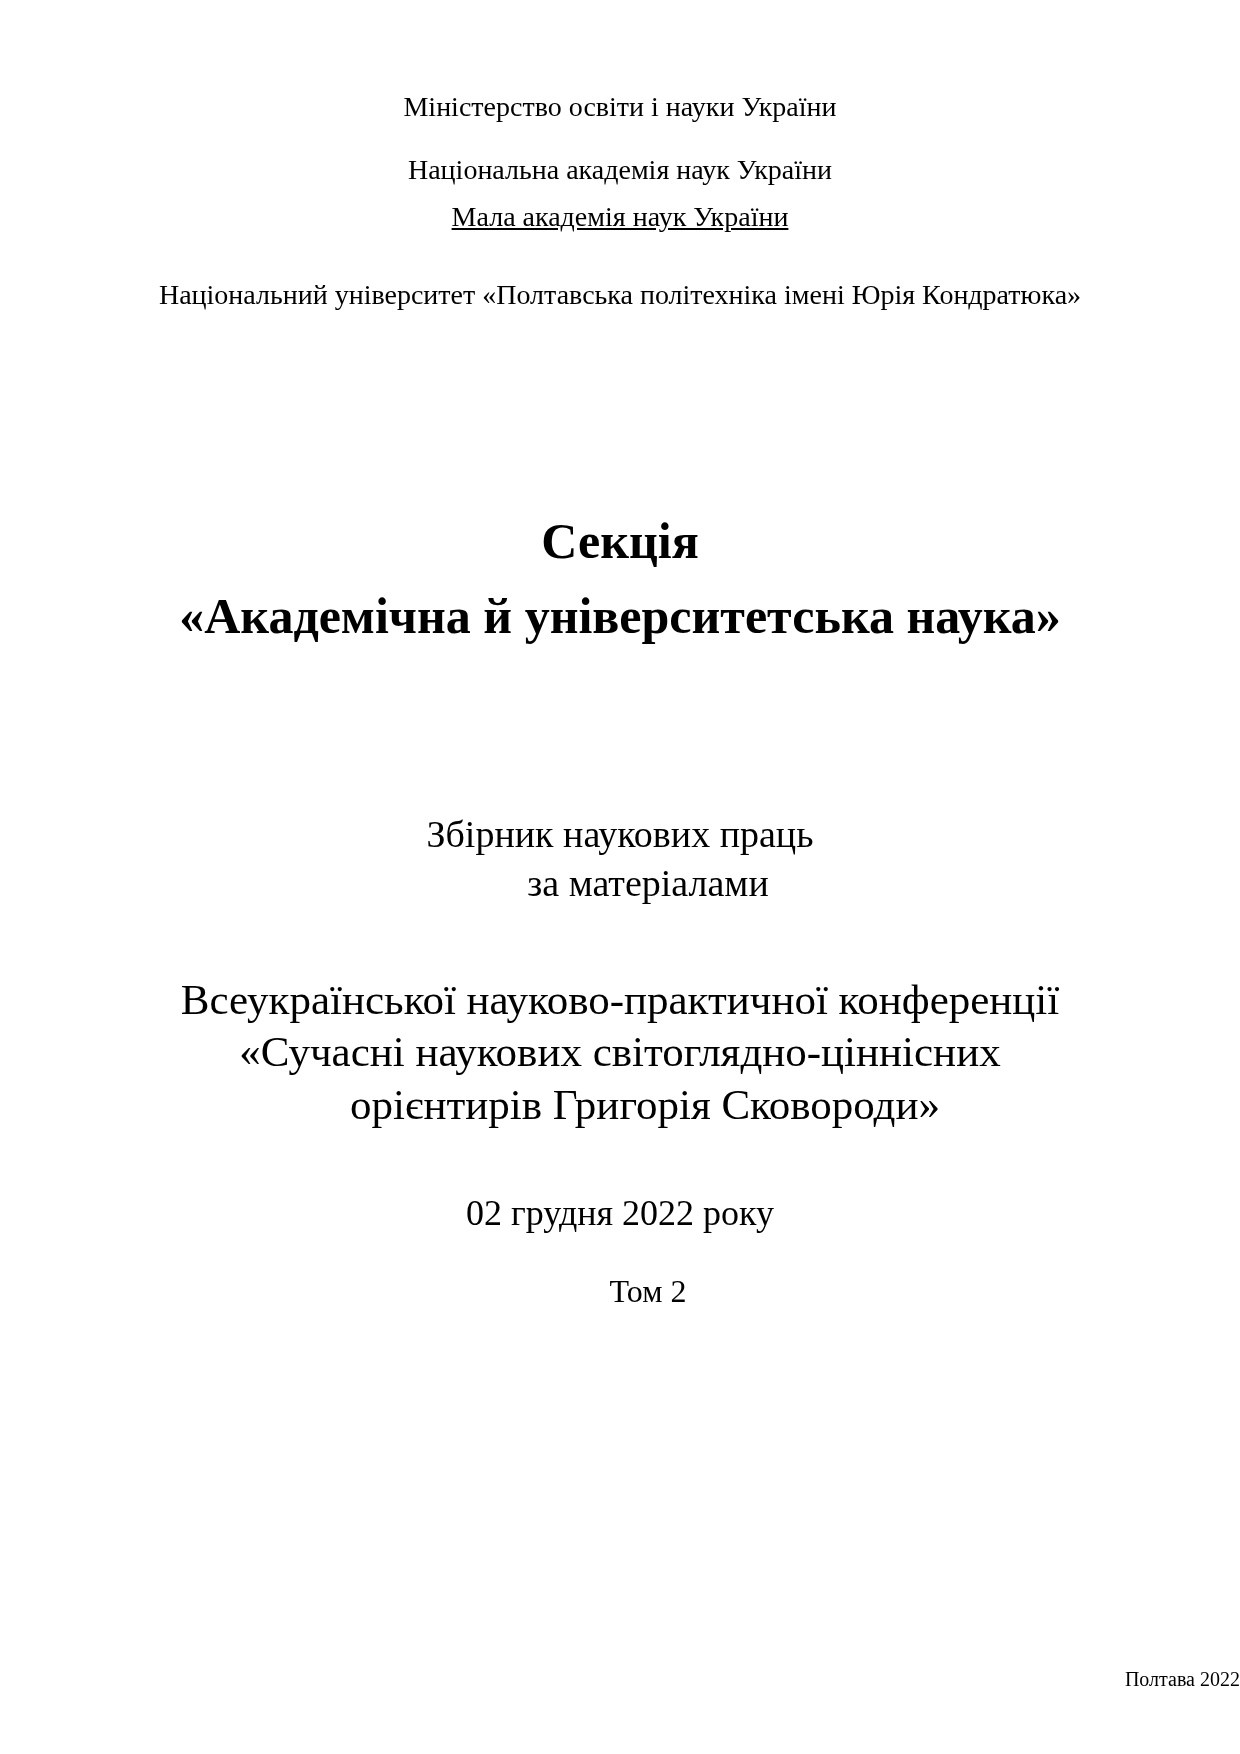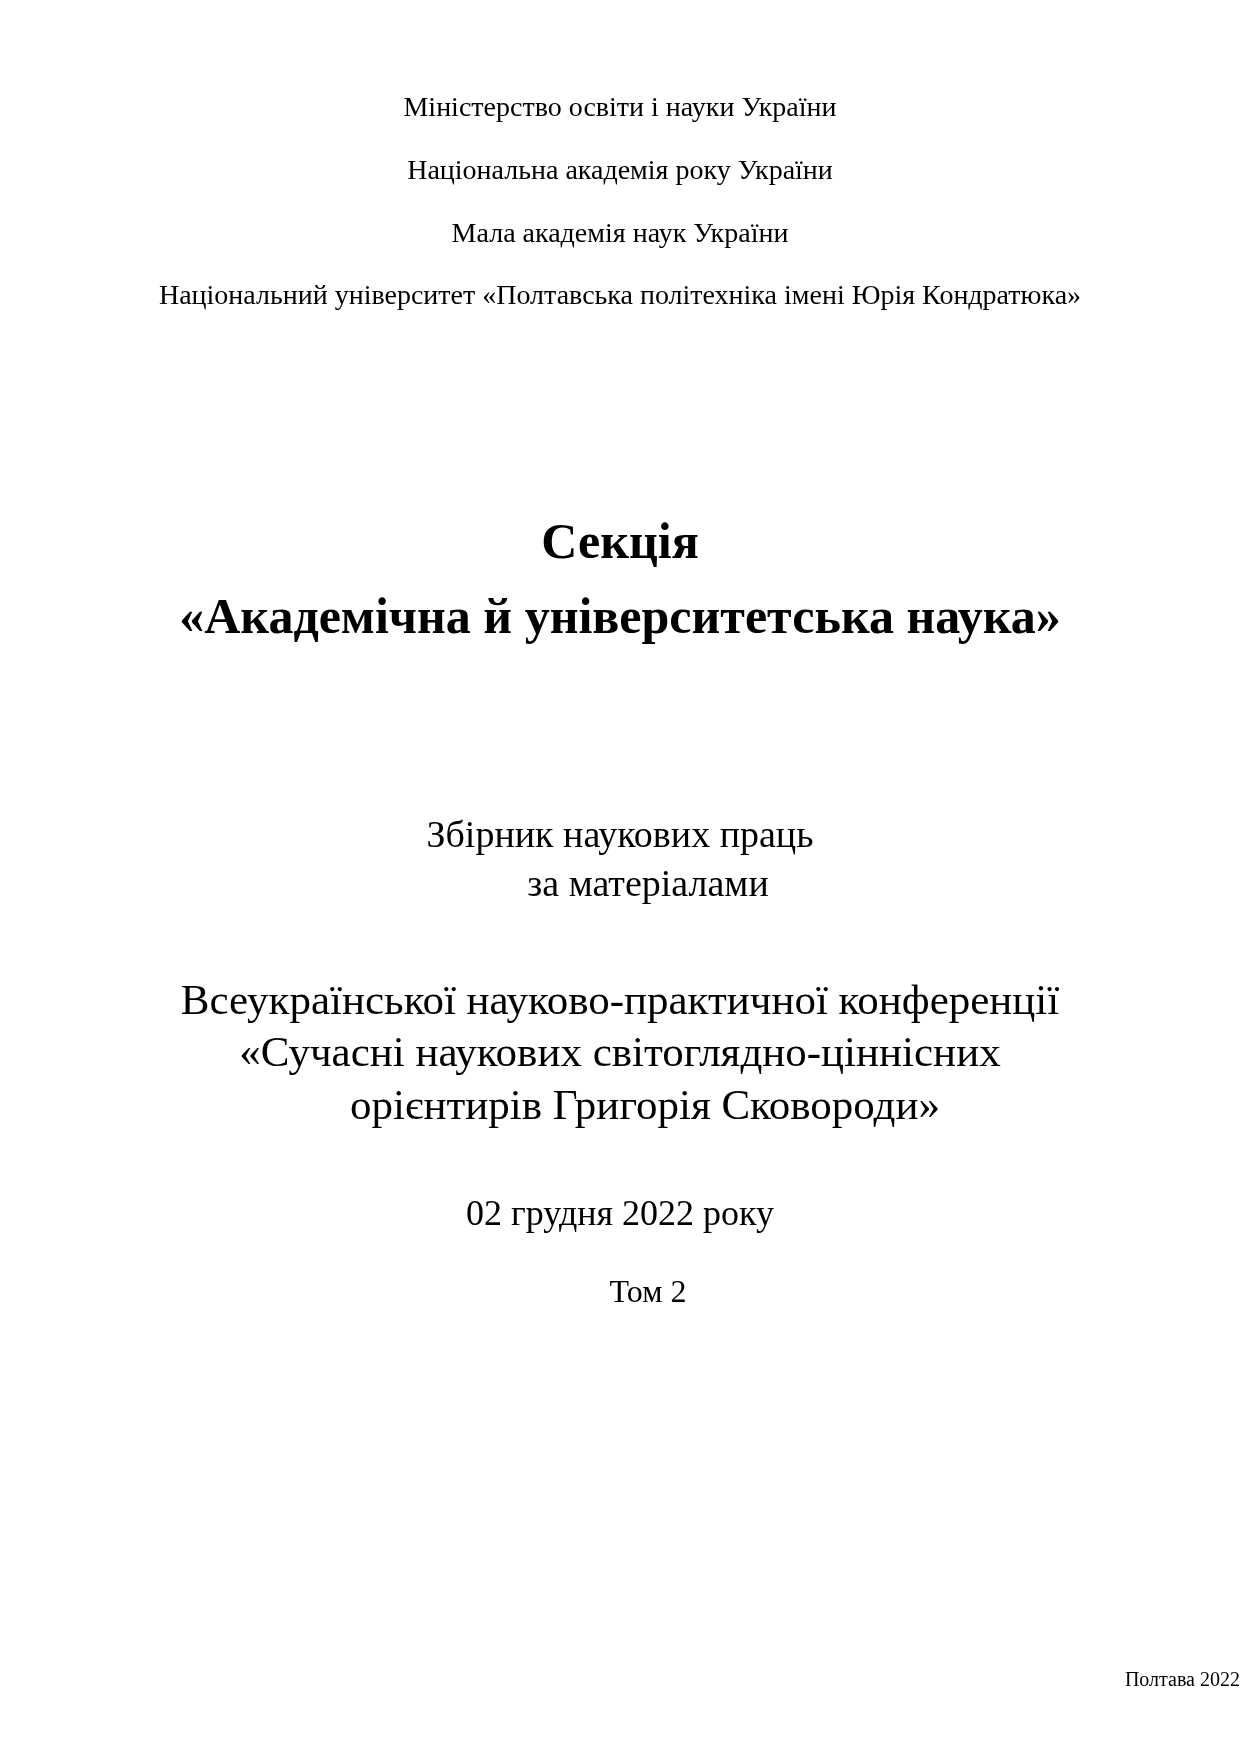--- a/index.html
+++ b/index.html
@@ -21,21 +21,21 @@
     position: absolute;
     left: 0;
     width: 100%;
     text-align: center;
     white-space: nowrap;
     color: #000000;
   }
   .inst   { font-size: 28px; line-height: 34px; }
   .inst-1 { top: 90px; }
   .inst-2 { top: 153px; }
-  .inst-3 { top: 216px; }
+  .inst-3 { top: 200px; text-decoration: underline; }
   .inst-4 { top: 278px; }
 
   .section-title { font-size: 50px; line-height: 58px; font-weight: 700; }
   .section-line-1 { top: 512px; }
   .section-line-2 { top: 587px; }
 
   .collection { font-size: 38px; line-height: 45px; }
   .collection-1 { top: 812px; }
   .collection-2 { top: 861px; padding-left: 28px; }
 
@@ -48,21 +48,21 @@
   .volume-line { top: 1270px; font-size: 32px; line-height: 42px; padding-left: 28px; }
   .imprint-line { top: 1662px; font-size: 20px; line-height: 34px; text-align: right; }
 </style>
 </head>
 <body>
 
 <div class="page">
 
   <div class="line inst inst-1">Міністерство освіти і науки України</div>
 
-  <div class="line inst inst-2">Національна академія року України</div>
+  <div class="line inst inst-2">Національна академія наук України</div>
 
   <div class="line inst inst-3">Мала академія наук України</div>
 
   <div class="line inst inst-4">Національний університет «Полтавська політехніка імені Юрія Кондратюка»</div>
 
   <div class="line section-title section-line-1">Секція</div>
 
   <div class="line section-title section-line-2">«Академічна й університетська наука»</div>
 
   <div class="line collection collection-1">Збірник наукових праць</div>

